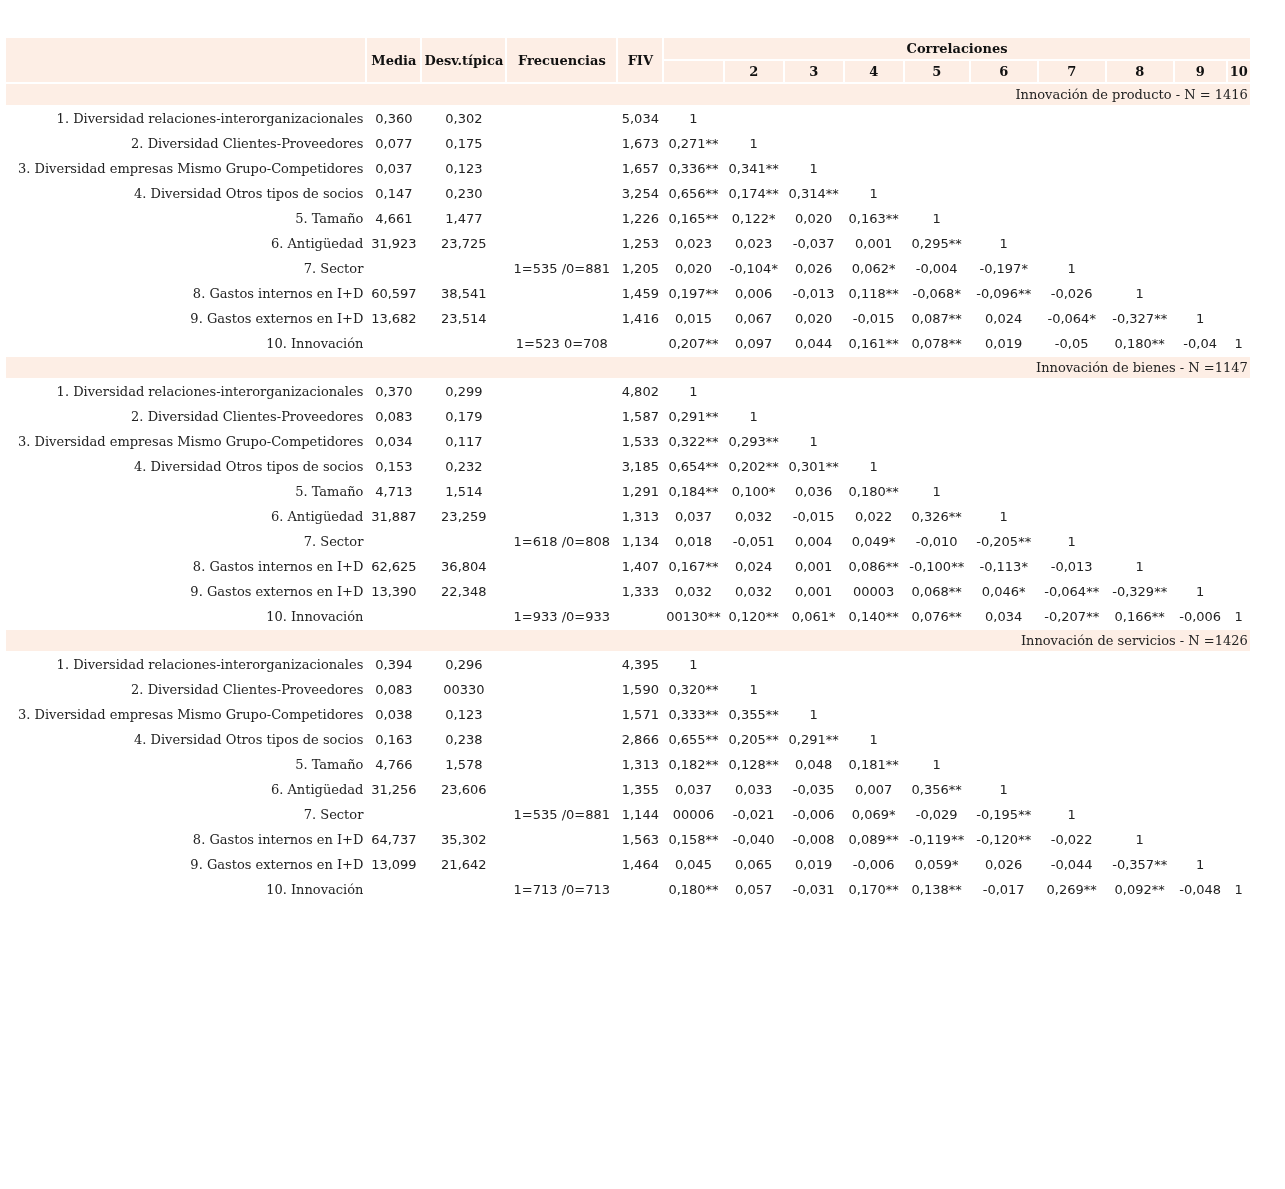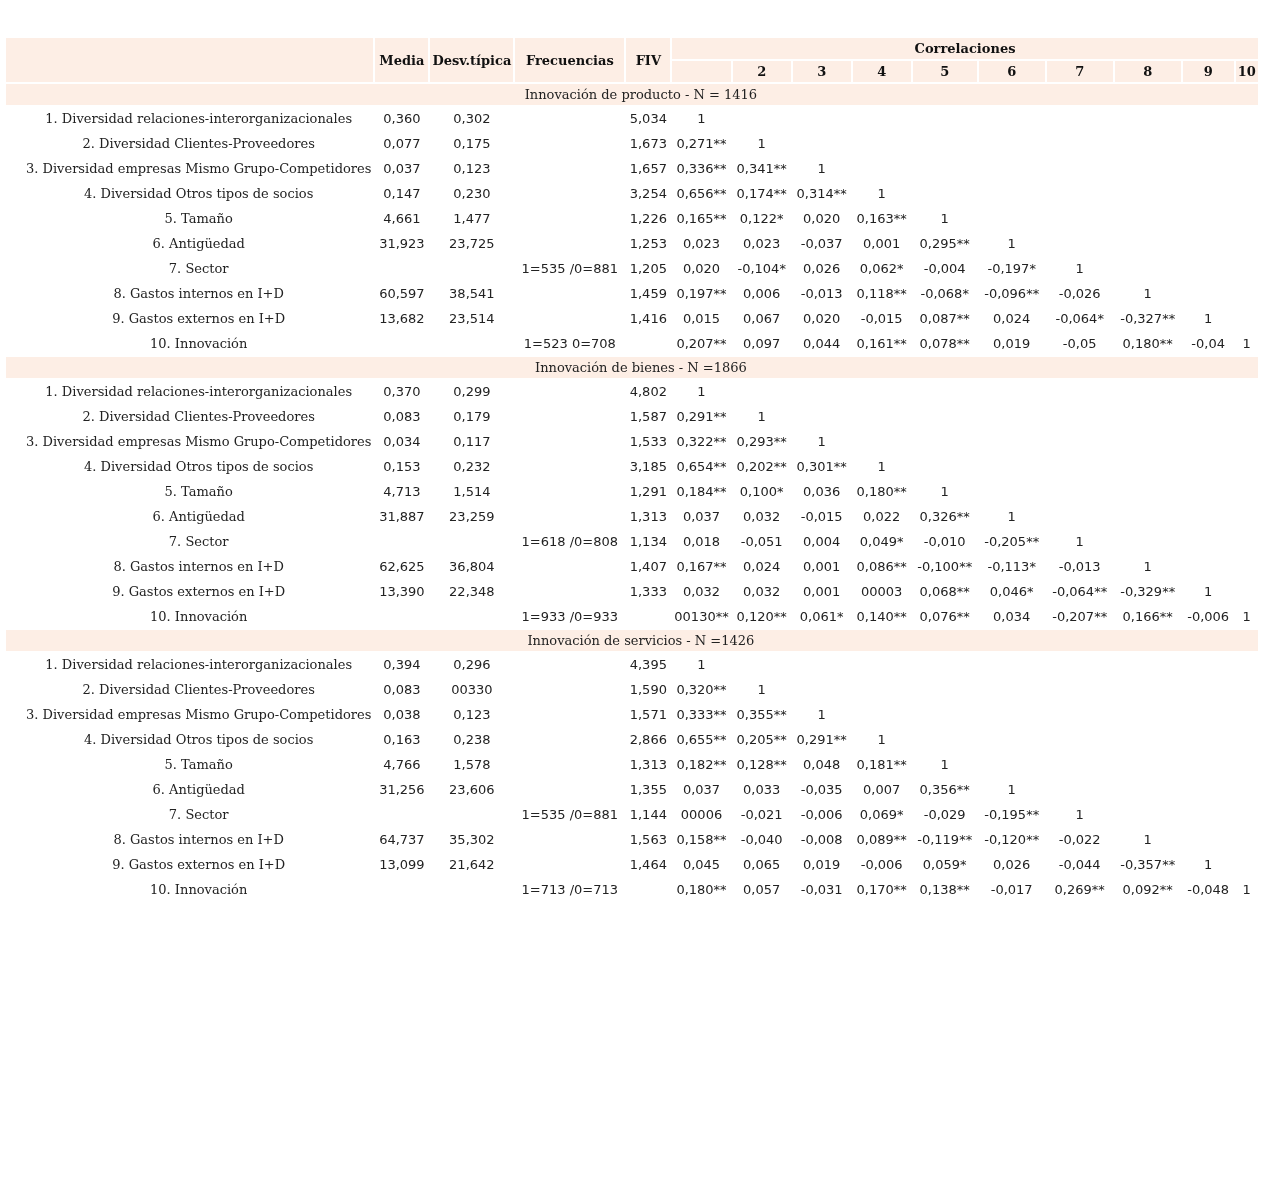--- a/index.html
+++ b/index.html
@@ -14,21 +14,21 @@
   }
   table.main th {
     background: #fdeee5; font-weight: bold; font-size: 13px;
     font-family: "DejaVu Serif", "Liberation Serif", serif;
     text-align: center; padding: 0 2px; height: 21px; color: #111;
   }
   table.main td {
     padding: 0 2px; height: 23px; white-space: nowrap; vertical-align: middle;
     font-family: "DejaVu Sans", "Liberation Sans", sans-serif; font-size: 13px; color: #222;
   }
-  table.main td.label { font-family: "DejaVu Serif", "Liberation Serif", serif; text-align: center; padding-left: 20px; }
+  table.main td.label { font-family: "DejaVu Serif", "Liberation Serif", serif; text-align: right; padding-left: 12px; }
   td.num { text-align: center; }
   tr.section td {
     background: #fdeee5; font-family: "DejaVu Serif", "Liberation Serif", serif; height: 21px;
   }
   col.c-label { width: 356px; }
   col.c-media { width: 53px; }
   col.c-desv { width: 82px; }
   col.c-freq { width: 109px; }
   col.c-fiv { width: 44px; }
   col.c-r1 { width: 58px; }
@@ -253,21 +253,21 @@
         <td class="num">0,044</td>
         <td class="num">0,161**</td>
         <td class="num">0,078**</td>
         <td class="num">0,019</td>
         <td class="num">-0,05</td>
         <td class="num">0,180**</td>
         <td class="num">-0,04</td>
         <td class="num">1</td>
       </tr>
       <tr class="section">
-        <td colspan="15" class="label">Innovación de bienes - N =1866</td>
+        <td colspan="15" class="label">Innovación de bienes - N =1147</td>
       </tr>
       <tr>
         <td class="label">1. Diversidad relaciones-interorganizacionales</td>
         <td class="num">0,370</td>
         <td class="num">0,299</td>
         <td class="num"></td>
         <td class="num">4,802</td>
         <td class="num">1</td>
         <td class="num"></td>
         <td class="num"></td>

